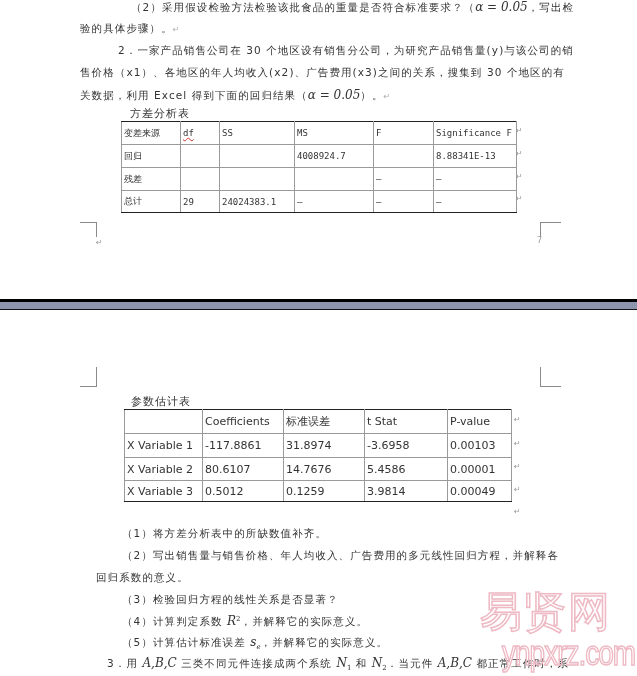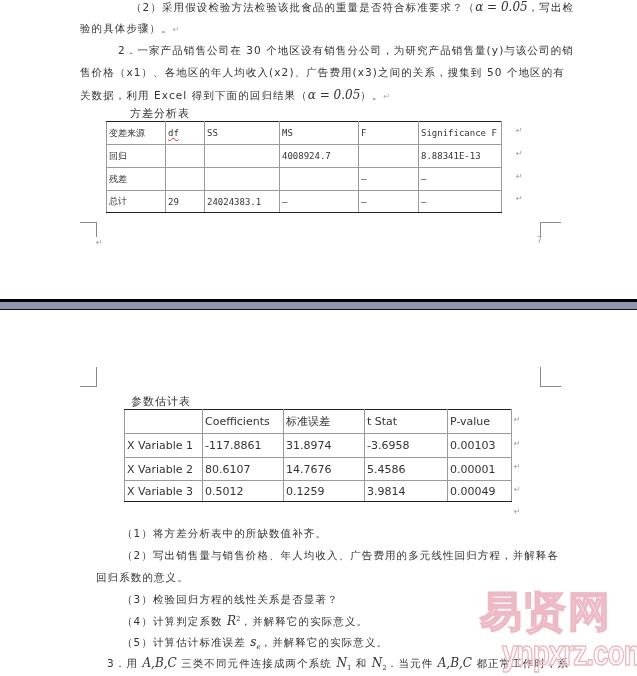--- a/index.html
+++ b/index.html
@@ -27,46 +27,46 @@
 
   table.t { position: absolute; border-collapse: collapse; font-size: 11px; color: #333; }
   table.t td { border: 1px solid #9a9a9a; padding: 0 0 0 2px; vertical-align: middle; white-space: nowrap; }
   table.t tr:first-child td { border-top: 1.5px solid #222; }
   table.t tr:last-child td { border-bottom: 1.5px solid #222; }
   table.anova { font-family: "DejaVu Sans Mono", "Liberation Mono", monospace; font-size: 9px; }
   .rowmark { position: absolute; color: #999; font-size: 8px; }
   .tcap { position: absolute; font-size: 11px; color: #333; letter-spacing: 1px; }
   .watermark {
     position: absolute; left: 478px; top: 590px; width: 159px; height: 86px;
-    color: #f0c3cc; font-weight: bold; pointer-events: none;
+    color: #f0c3cc; font-weight: normal; pointer-events: none;
   }
   .wm-cn { position: absolute; left: 2px; top: 0; font-size: 42px; letter-spacing: 2px; color: transparent; -webkit-text-stroke: 1.5px #eeb9c3; line-height: 44px; }
   .wm-en { position: absolute; left: 24px; top: 42px; font-size: 28px; font-family: "Liberation Sans", sans-serif; color: transparent; -webkit-text-stroke: 1.3px #eeb9c3; line-height: 34px; letter-spacing: -1px; transform: scaleY(1.25); transform-origin: top left; }
 </style>
 </head>
 <body>
 
 <div class="page page1">
 
   <div class="line" style="left:120px; top:0px;margin-left:11px;">
     <span>（2）采用假设检验方法检验该批食品的重量是否符合标准要求？（</span><span class="math">α = 0.05</span><span>，写出检</span>
   </div>
   <div class="line" style="left:80px; top:22px;">
     <span>验的具体步骤）。</span><span class="mark">↵</span>
   </div>
 
   <div class="line" style="left:103px; top:44px;margin-left:15px;">2．一家产品销售公司在 30 个地区设有销售分公司，为研究产品销售量(y)与该公司的销</div>
-  <div class="line" style="left:80px; top:66px;">售价格（x1）、各地区的年人均收入(x2)、广告费用(x3)之间的关系，搜集到 50 个地区的有</div>
+  <div class="line" style="left:80px; top:66px;">售价格（x1）、各地区的年人均收入(x2)、广告费用(x3)之间的关系，搜集到 30 个地区的有</div>
   <div class="line" style="left:80px; top:88px;">
     <span>关数据，利用 Excel 得到下面的回归结果（</span><span class="math">α = 0.05</span><span>）。</span><span class="mark">↵</span>
   </div>
 
   <div class="tcap" style="left:130px; top:106px;">方差分析表</div>
 
-  <table class="t anova" style="left:106px; top:121px;">
+  <table class="t anova" style="left:121px; top:121px;">
     <tbody>
         <tr style="height:23px;">
       <td style="width:56px;">变差来源</td>
       <td style="width:36px; text-decoration: underline wavy #c33;">df</td>
       <td style="width:72px;">SS</td>
       <td style="width:76px;">MS</td>
       <td style="width:57px;">F</td>
       <td style="width:80px;">Significance F</td>
     </tr>
     <tr style="height:23px;">

